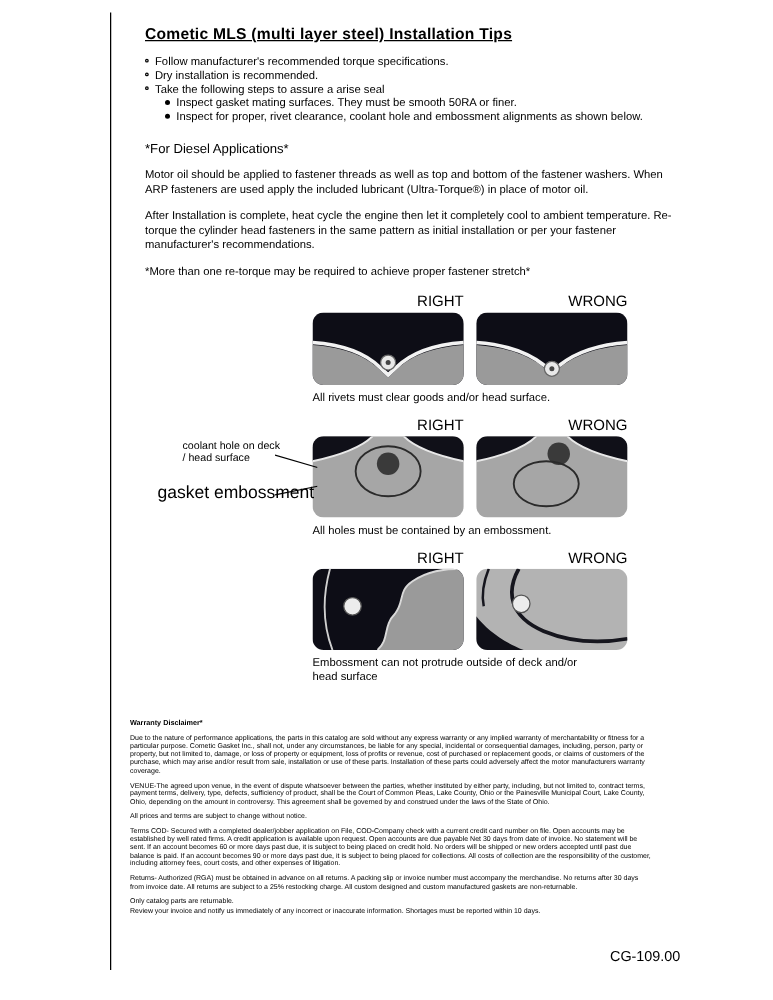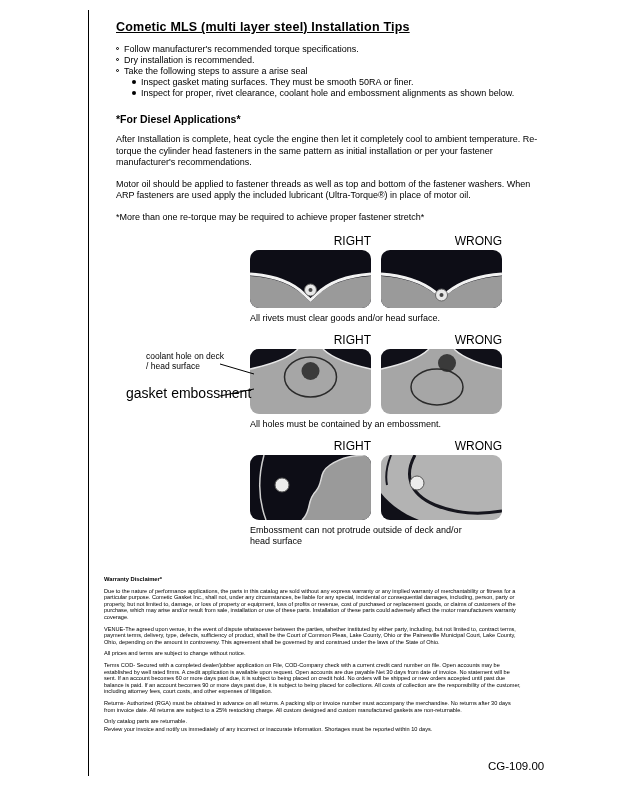--- a/index.html
+++ b/index.html
@@ -7,21 +7,21 @@
   body { width:618px; height:800px; font-family:"Liberation Sans", sans-serif; color:#000; position:relative; }
   .page { position:relative; width:618px; height:800px; overflow:hidden; background:#fff; }
   .vrule { position:absolute; left:88px; top:10px; width:1px; height:766px; background:#000; }
   .content { position:absolute; left:116px; top:20px; width:470px; }
   .title { font-size:12.5px; font-weight:bold; text-decoration:underline; margin-bottom:10px; letter-spacing:0.2px; }
   .tips { font-size:9px; }
   .tip { margin:0 0; line-height:11px; }
   .tip.sub { margin-left:16px; }
   .odot { display:inline-block; width:3px; height:3px; border:1px solid #000; border-radius:50%; margin-right:5px; vertical-align:2px; }
   .bdot { display:inline-block; width:4px; height:4px; background:#000; border-radius:50%; margin-right:5px; vertical-align:1px; }
-  .diesel-heading { font-size:10.5px; font-weight:bold; margin:14px 0 9px; }
+  .diesel-heading { font-size:10.5px; font-weight:normal; margin:14px 0 9px; }
   .para { font-size:9px; line-height:11.5px; width:428px; margin-bottom:10px; }
   .note { font-size:9px; margin-top:1px; }
   .diagrams { margin-left:134px; width:252px; margin-top:12px; }
   .dg-group { position:relative; margin-bottom:2px; }
   .dg-labels { display:flex; }
   .dg-labels span { width:121px; text-align:right; font-size:12px; }
   .dg-labels span + span { margin-left:10px; }
   .dg-images { display:flex; margin-top:2px; }
   .dg-images svg { display:block; border-radius:9px; }
   .dg-images svg + svg { margin-left:10px; }
@@ -47,22 +47,22 @@
 
     <div class="tips">
       <div class="tip"><span class="odot"></span><span>Follow manufacturer's recommended torque specifications.</span></div>
       <div class="tip"><span class="odot"></span><span>Dry installation is recommended.</span></div>
       <div class="tip"><span class="odot"></span><span>Take the following steps to assure a arise seal</span></div>
       <div class="tip sub"><span class="bdot"></span><span>Inspect gasket mating surfaces.  They must be smooth 50RA or finer.</span></div>
       <div class="tip sub"><span class="bdot"></span><span>Inspect for proper, rivet clearance, coolant hole and embossment alignments as shown below.</span></div>
     </div>
 
     <div class="diesel-heading">*For Diesel Applications*</div>
+    <div class="para">Motor oil should be applied to fastener threads as well as top and bottom of the fastener washers. When ARP fasteners are used apply the included lubricant (Ultra-Torque®) in place of motor oil.</div>
     <div class="para">After Installation is complete, heat cycle the engine then let it completely cool to ambient temperature. Re-torque the cylinder head fasteners in the same pattern as initial installation or per your fastener manufacturer's recommendations.</div>
-    <div class="para">Motor oil should be applied to fastener threads as well as top and bottom of the fastener washers. When ARP fasteners are used apply the included lubricant (Ultra-Torque®) in place of motor oil.</div>
     <div class="note">*More than one re-torque may be required to achieve proper fastener stretch*</div>
 
     <div class="diagrams">
 
       <div class="dg-group">
         <div class="dg-labels">
           <span>RIGHT</span>
           <span>WRONG</span>
         </div>
         <div class="dg-images">

